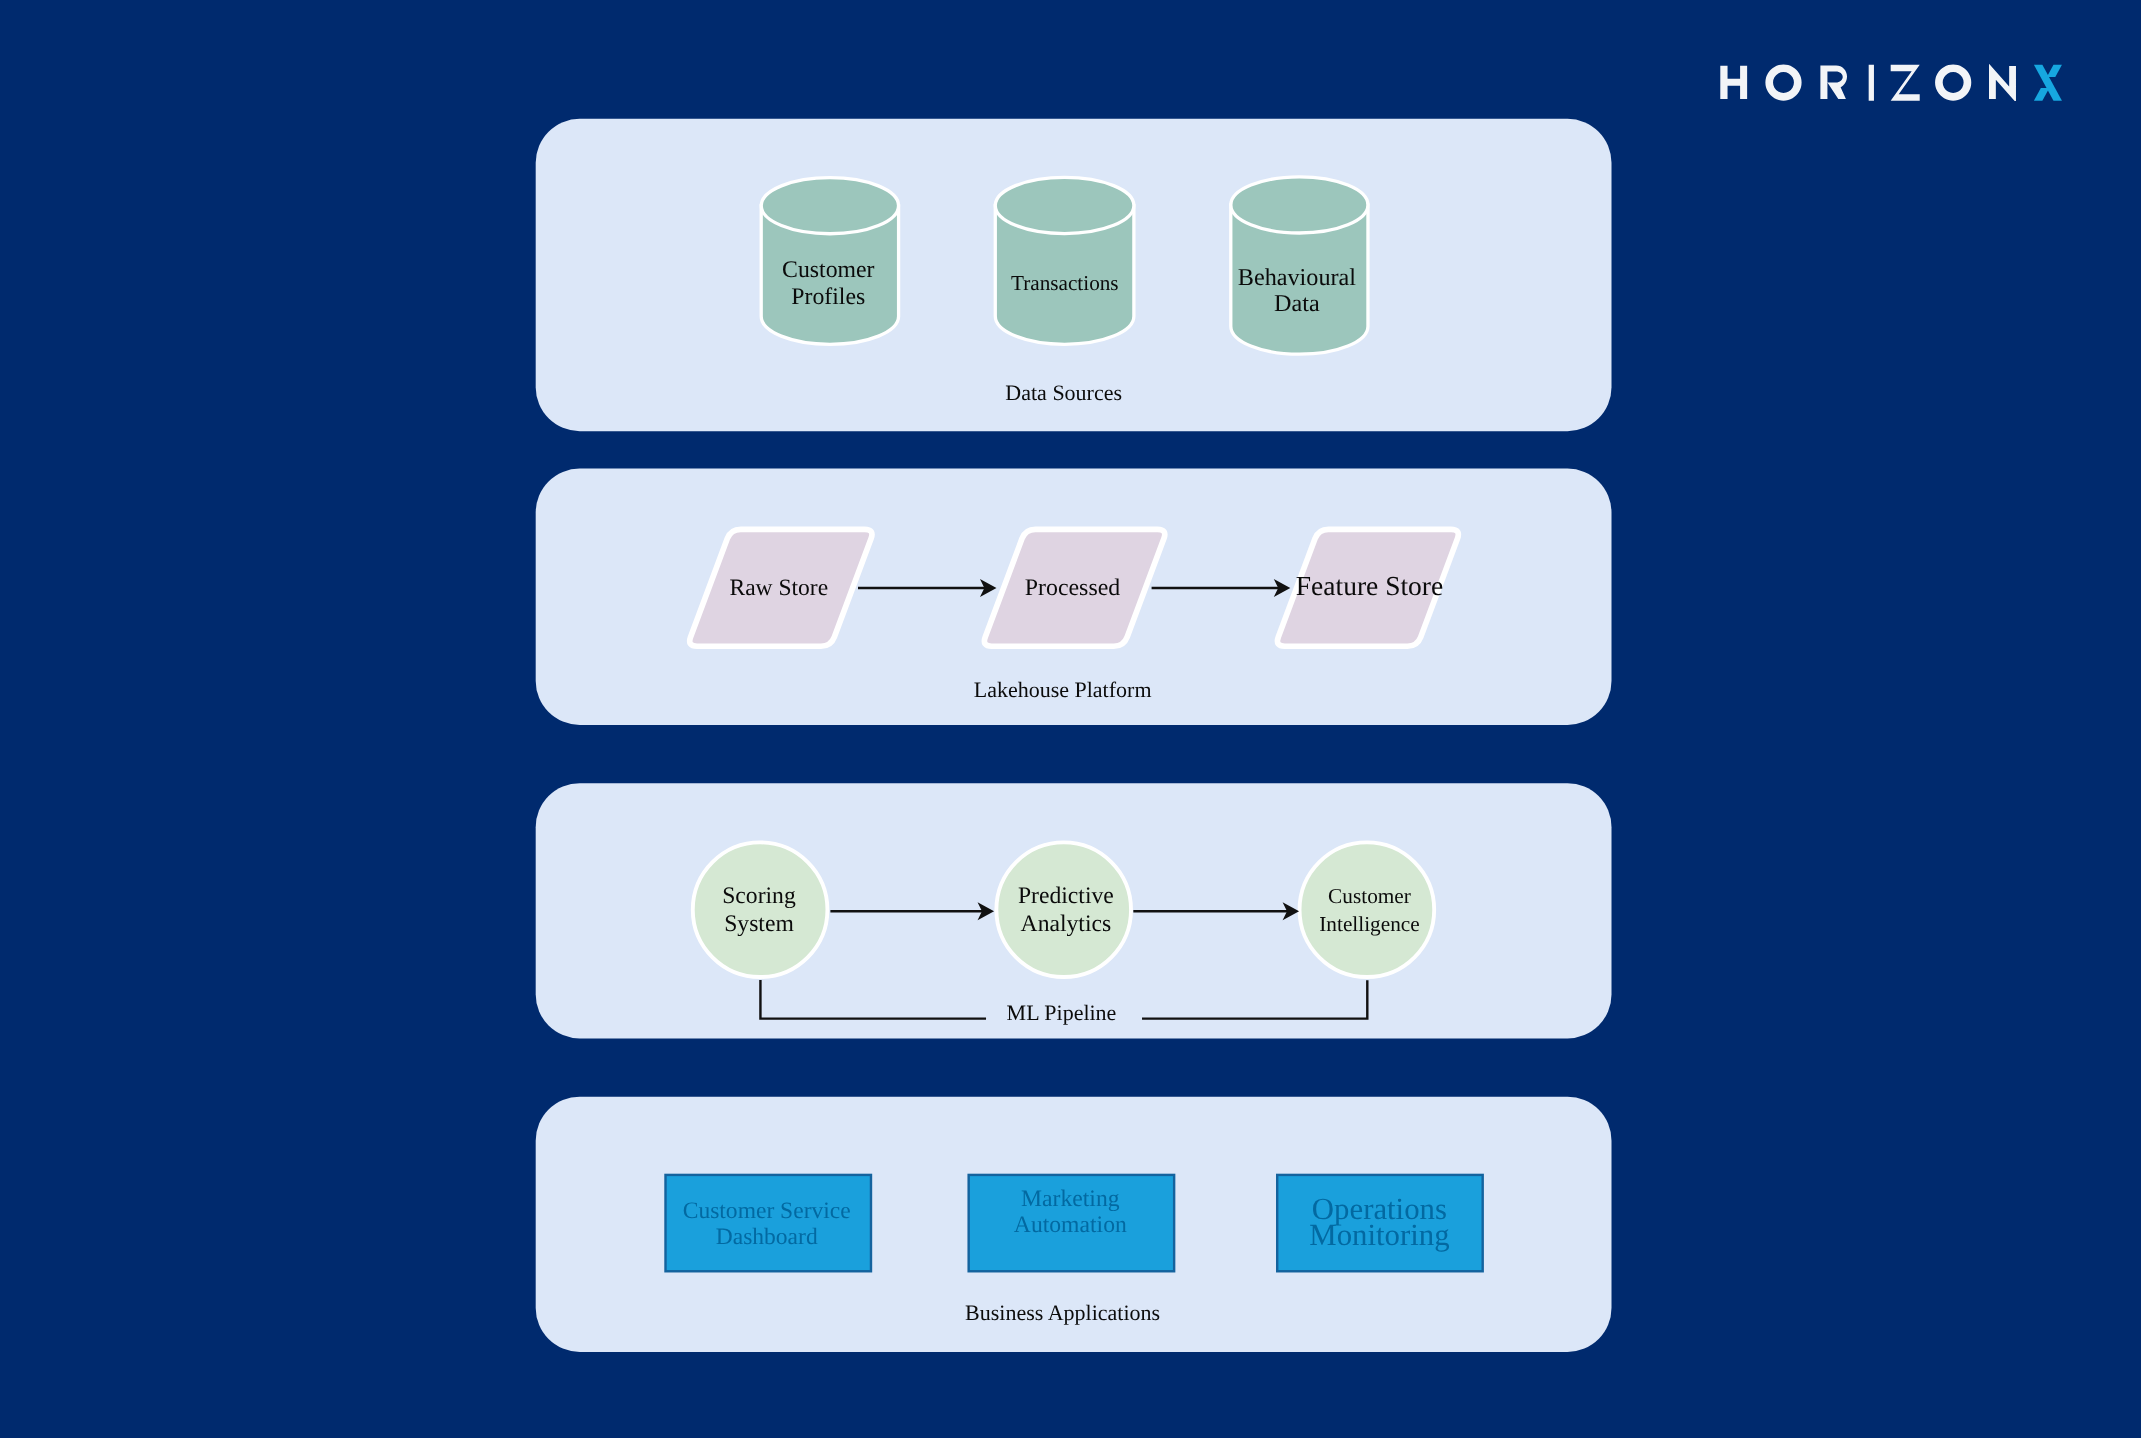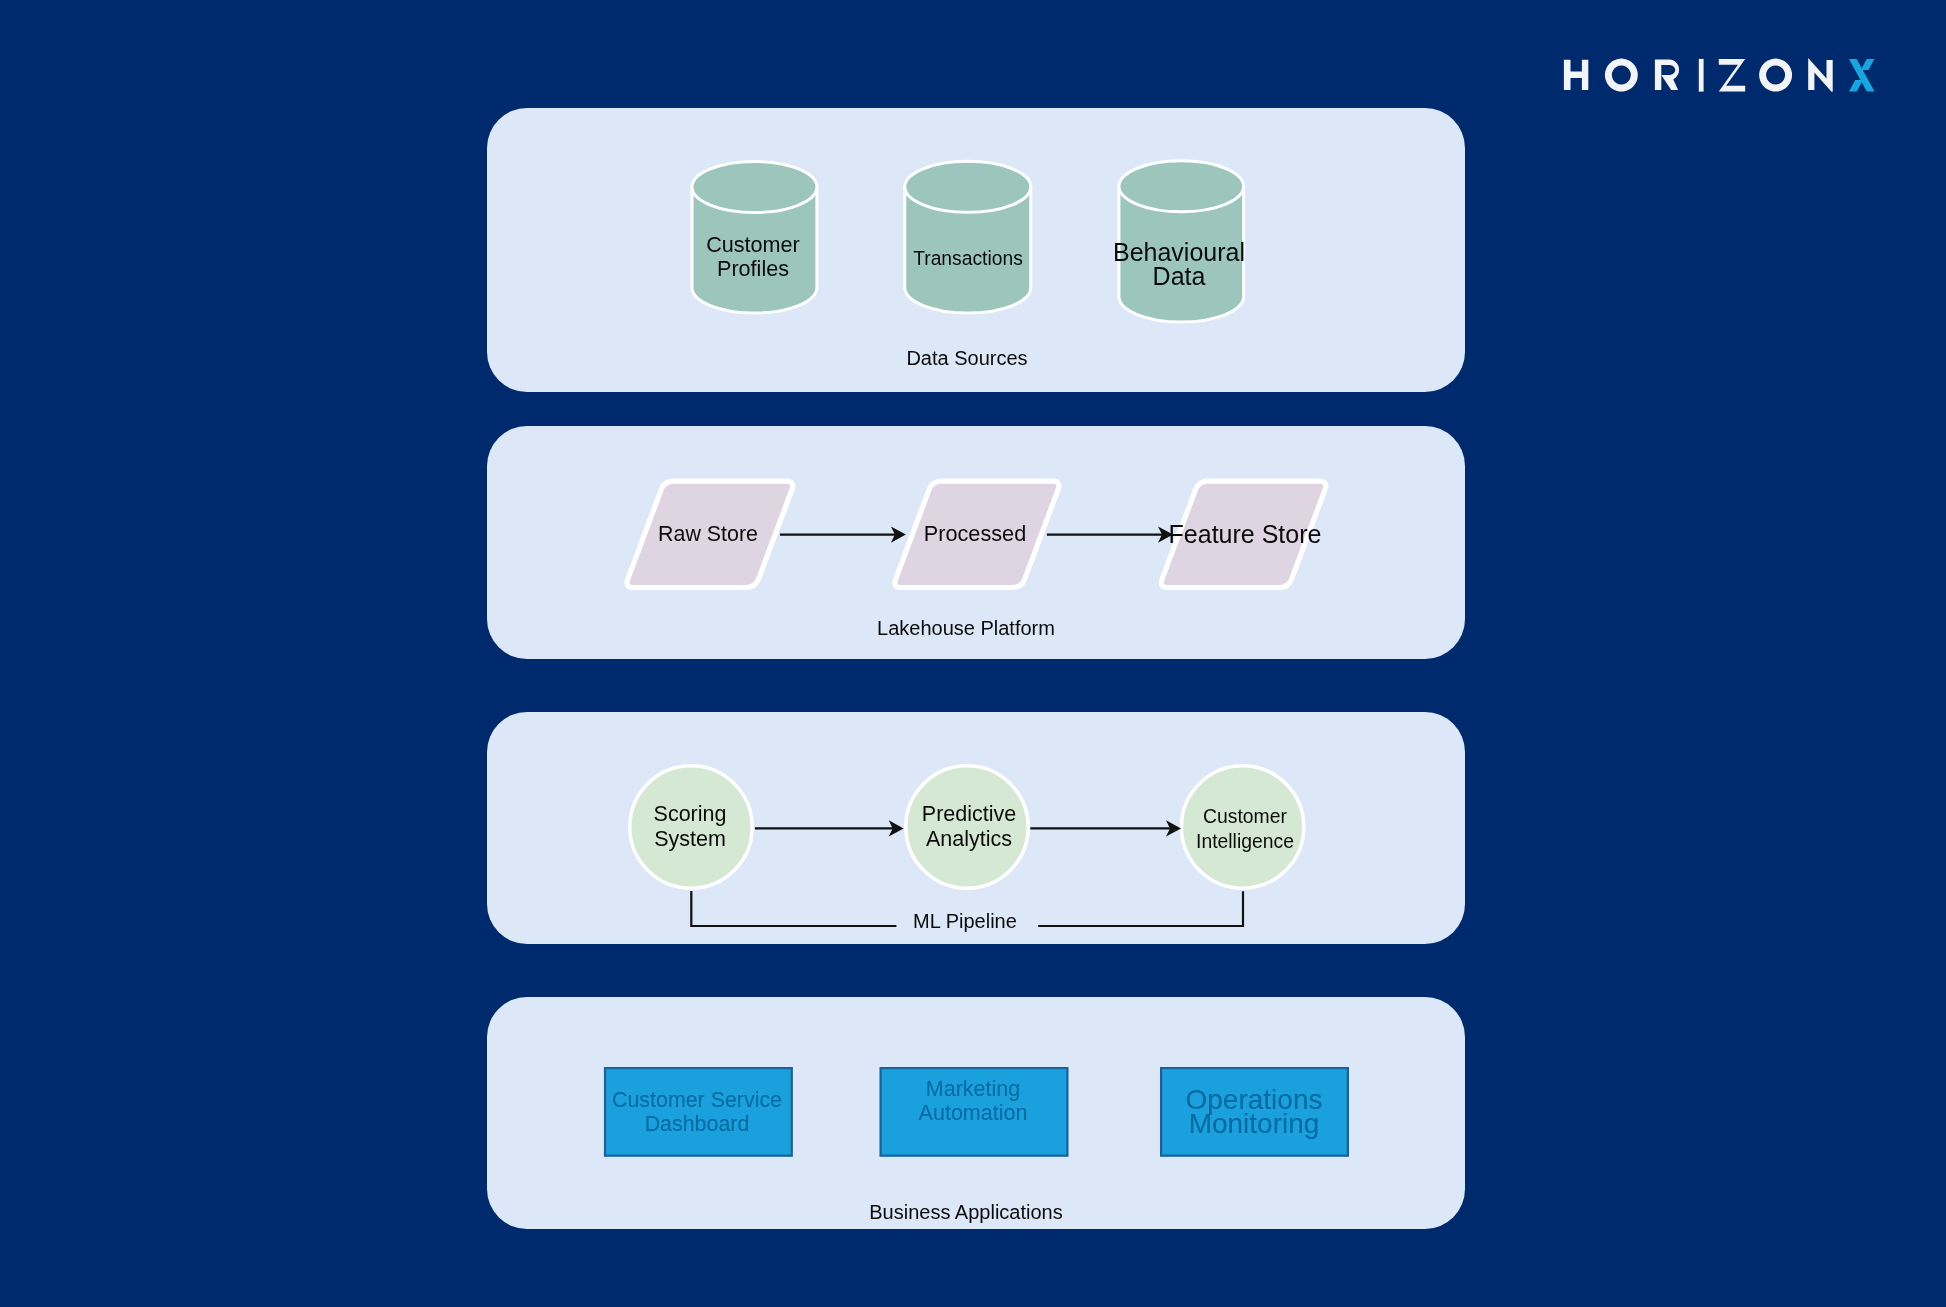--- a/index.html
+++ b/index.html
@@ -3,21 +3,21 @@
 <meta charset="utf-8">
 <title>HorizonX Architecture</title>
 <style>
   html,body{margin:0;padding:0;}
   body{
     width:1946px;height:1307px;
     background:#002A6E;
     font-family:"Liberation Sans",sans-serif;
     overflow:hidden;
   }
-  #stage{position:relative;width:1806px;height:1307px;}
+  #stage{position:relative;width:1806px;height:1307px;font-family:Liberation Serif, serif;}
 
   
   #logo{position:absolute;left:1553px;top:46px;width:336px;height:56px;}
 
   
   .panel{position:absolute;left:487px;width:978px;background:#DCE7F8;border-radius:40px;}
   .panel-caption{
     position:absolute;width:300px;text-align:center;
     font-size:20px;line-height:26px;color:#0b0b0b;white-space:pre;
     -webkit-font-smoothing:antialiased;will-change:transform;
@@ -69,21 +69,21 @@
         <ellipse cx="480.8" cy="78.8" rx="63.0" ry="25.5"></ellipse>
       </g>
       <g fill="#9CC6BC" stroke="#FFFFFF" stroke-width="3">
         <path d="M631.9 78.3 V188.5 A62.3 25.5 0 0 0 756.6 188.5 V78.3 Z"></path>
         <ellipse cx="694.25" cy="78.3" rx="62.3" ry="25.5"></ellipse>
       </g>
     </svg>
     <div class="node-text" style="left:116.3px;top:125.37px;width:300px;font-size:21.6px;line-height:24px;">Customer
 Profiles</div>
     <div class="node-text" style="left:331.1px;top:138.59px;width:300px;font-size:19.3px;line-height:24px;">Transactions</div>
-    <div class="node-text" style="left:541.8px;top:132.39px;width:300px;font-size:25px;line-height:24px;">Behavioural
+    <div class="node-text" style="left:541.8px;top:132.39px;width:300px;font-size:22px;line-height:24px;">Behavioural
 Data</div>
     <div class="panel-caption" style="left:329.6px;top:236.72px;">Data Sources</div>
   </div>
 
   <div class="panel" id="panel-lakehouse" style="top:426px;height:233px;">
     <svg class="lsvg" width="978" height="233" viewBox="0 0 978 233">
       <g fill="#DFD4E2" stroke="#FFFFFF" stroke-width="5.2" stroke-linejoin="round">
         <path d="M186.4 55.2 L299.0 55.2 Q308.0 55.2 304.9 63.6 L271.5 153.1 Q268.3 161.5 259.3 161.5 L146.7 161.5 Q137.7 161.5 140.8 153.1 L174.2 63.6 Q177.4 55.2 186.4 55.2 Z"></path>
         <path d="M454.3 55.2 L565.2 55.2 Q574.2 55.2 571.1 63.6 L537.7 153.1 Q534.5 161.5 525.5 161.5 L414.6 161.5 Q405.6 161.5 408.7 153.1 L442.1 63.6 Q445.3 55.2 454.3 55.2 Z"></path>
         <path d="M720.7 55.2 L832.1 55.2 Q841.1 55.2 838.0 63.6 L804.6 153.1 Q801.4 161.5 792.4 161.5 L681.0 161.5 Q672.0 161.5 675.1 153.1 L708.5 63.6 Q711.7 55.2 720.7 55.2 Z"></path>
@@ -136,16 +136,16 @@
         <rect x="393.6" y="71.1" width="186.8" height="87.6"></rect>
         <rect x="674.1" y="71.1" width="186.8" height="87.6"></rect>
       </g>
     </svg>
     <div class="node-text app-text" style="left:60.1px;top:90.80px;width:300px;font-size:21.4px;line-height:24.4px;">Customer Service
 Dashboard</div>
     <div class="node-text app-text" style="left:336.1px;top:80px;width:300px;font-size:21.5px;line-height:24.4px;">Marketing
 Automation</div>
     <div class="node-text app-text" style="left:616.8px;top:90.80px;width:300px;font-size:28px;line-height:24.4px;">Operations
 Monitoring</div>
-    <div class="panel-caption" style="left:329.3px;top:184.02px;margin-top:18px;">Business Applications</div>
+    <div class="panel-caption" style="left:329.3px;top:184.02px;">Business Applications</div>
   </div>
 
 </div>
 
 </body></html>

